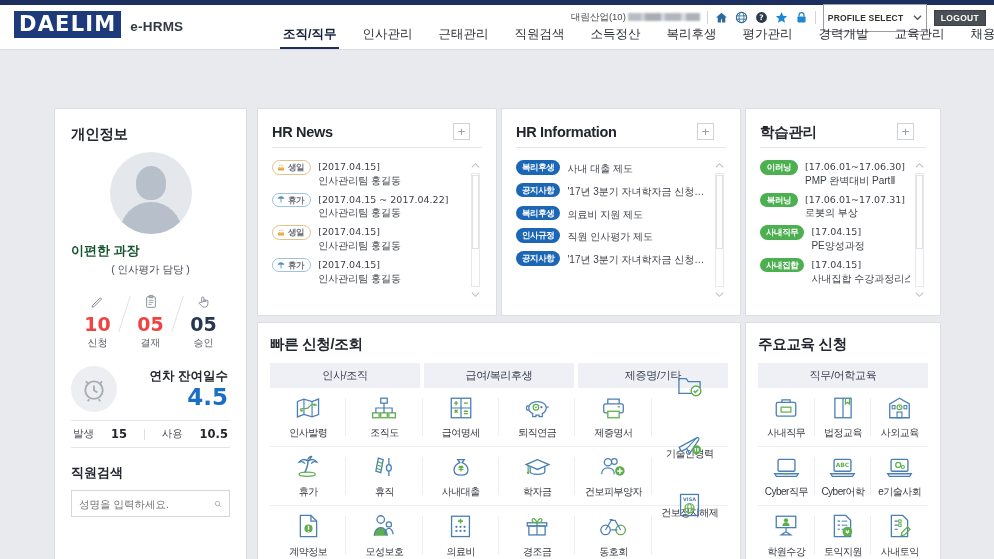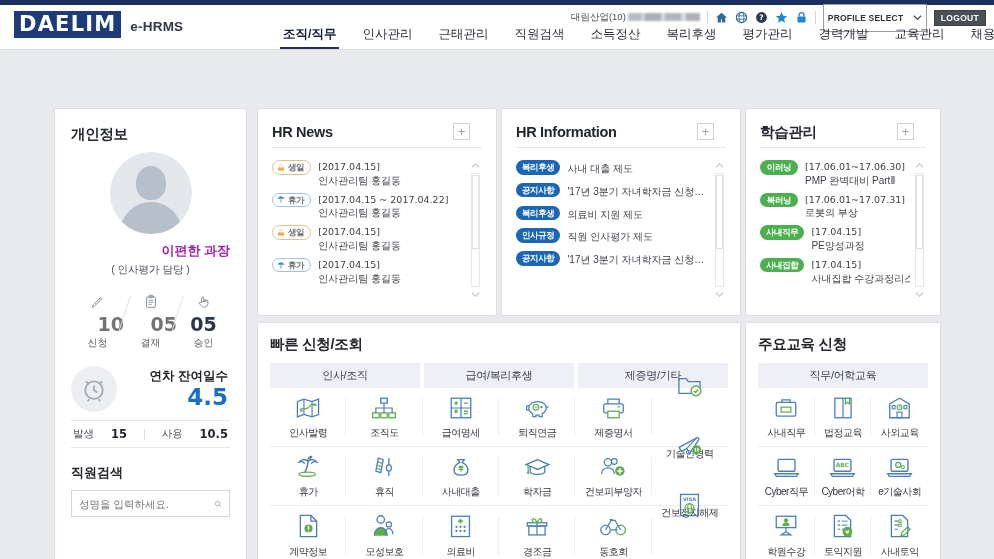--- a/index.html
+++ b/index.html
@@ -89,32 +89,32 @@
 
   
   #profile { left: 54px; top: 58px; width: 193px; height: 468px; padding: 16px 16px 0 16px; }
   #profile .card-title { margin-bottom: 8px; }
   .avatar {
     width: 82px; height: 82px; border-radius: 50%; background: #e4e7eb;
     margin: 6px auto 0 auto; position: relative; overflow: hidden;
   }
   .av-head { position: absolute; width: 30px; height: 34px; background: #b7c0ca; border-radius: 50% 50% 45% 45%; left: 26px; top: 14px; }
   .av-body { position: absolute; width: 62px; height: 36px; background: #b7c0ca; border-radius: 32px 32px 0 0; left: 10px; top: 50px; }
-  .pname { text-align: right; font-size: 13px; font-weight: bold; color: #a21caf; margin-top: 8px; }
+  .pname { text-align: left; font-size: 13px; font-weight: bold; color: #14532d; margin-top: 8px; }
   .prole { text-align: center; font-size: 10.5px; color: #4c5058; margin-top: 3px; }
 
   .stats { display: flex; margin-top: 14px; }
   .stat { flex: 1; text-align: center; position: relative; }
   .stat + .stat::before {
     content: ""; position: absolute; left: 0; top: 4px; height: 38px; width: 1px;
     background: #e0e2e6; transform: rotate(18deg);
   }
   .stat-ico { height: 20px; display: flex; align-items: center; justify-content: center; }
   .stat-num { font-size: 19px; font-weight: bold; margin-top: 2px; font-family: "DejaVu Sans", sans-serif; }
-  .stat-num.red { color: #737373; text-align: right; }
+  .stat-num.red { color: #ef4444; }
   .stat-num.navy { color: #27374f; }
   .stat-lbl { font-size: 10px; color: #5a5f66; margin-top: 1px; }
 
   .annual { display: flex; align-items: center; margin-top: 16px; }
   .clock {
     width: 46px; height: 46px; border-radius: 50%; background: #eceef1;
     display: flex; align-items: center; justify-content: center; flex: none;
   }
   .annual-right { flex: 1; text-align: right; padding-right: 2px; }
   .annual-lbl { font-size: 12.5px; font-weight: bold; color: #23262c; }

